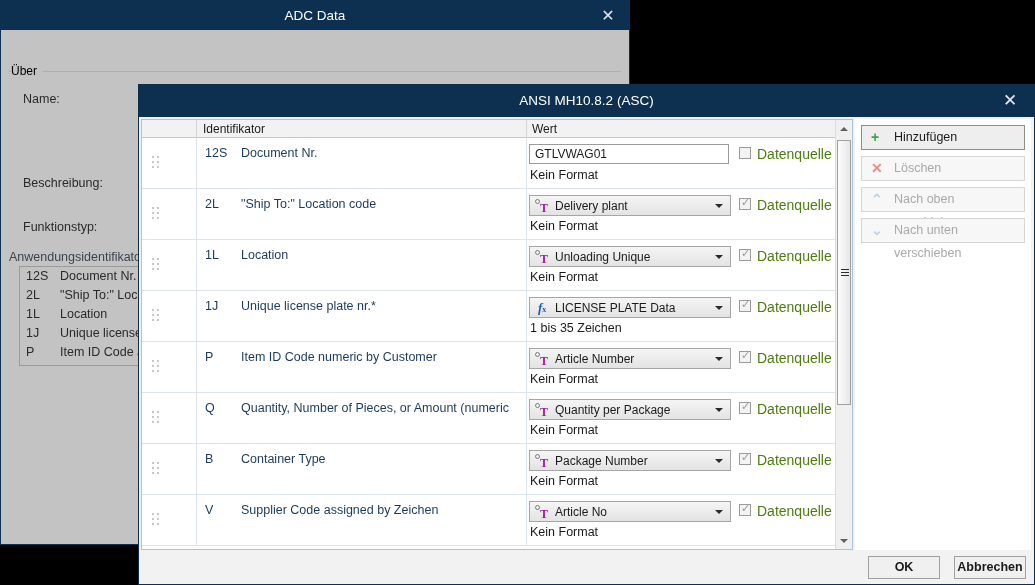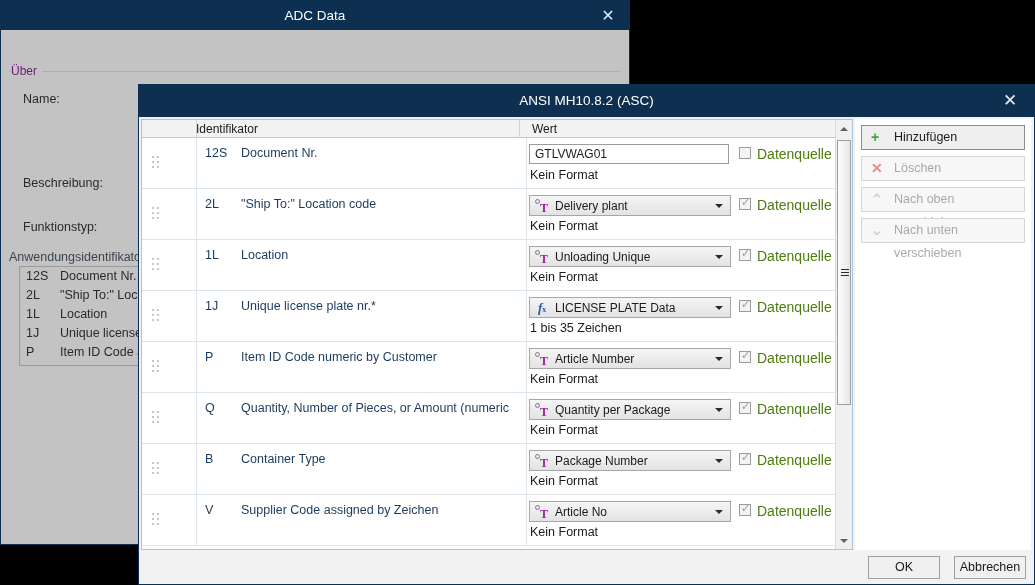--- a/index.html
+++ b/index.html
@@ -28,21 +28,21 @@
     line-height:29px;text-align:center;font-size:13.5px;color:#ffffff;
   }
   .bg-close{
     position:absolute;right:6px;top:0;width:30px;height:29px;
     line-height:29px;text-align:center;font-size:16px;color:#dfe6ee;
     cursor:default;
   }
   .bg-body{position:absolute;left:0;top:29px;width:628px;height:514px;background:#c3c3c3;}
 
   .group-label{
-    position:absolute;left:10px;top:34px;font-size:12px;color:#701a75;
+    position:absolute;left:10px;top:34px;font-size:12px;color:#000000;
     background:#c3c3c3;padding-right:5px;z-index:2;
   }
   .group-line{
     position:absolute;left:8px;top:41px;width:612px;height:1px;background:#b0b0b0;
   }
   .fld-label{position:absolute;font-size:12.5px;color:#2a2a2a;}
   .bg-input{
     position:absolute;left:158px;top:58px;width:444px;height:21px;
     background:#c3c3c3;border:1px solid #8d8d8d;box-sizing:border-box;
     font-size:12.5px;color:#232323;padding:2px 5px;line-height:16px;
@@ -97,21 +97,21 @@
   }
   .thead{
     position:absolute;left:0;top:0;width:100%;height:18px;
     background:#f2f2f2;border-bottom:1px solid #c8c8c8;box-sizing:border-box;
   }
   .th{
     position:absolute;top:0;height:18px;line-height:18px;font-size:12px;color:#1b1b1b;
     border-right:1px solid #d4d4d4;box-sizing:border-box;padding-left:6px;
   }
   .th-handle{left:0;width:55px;}
-  .th-ident{left:48px;width:330px;}
+  .th-ident{left:55px;width:330px;}
   .th-wert{left:384px;width:327px;border-right:none;}
 
   .tbody{position:absolute;left:0;top:18px;width:100%;height:412px;}
   .row{
     position:relative;height:51px;border-bottom:1px solid #dde4ea;box-sizing:border-box;
   }
   .cell-handle{
     position:absolute;left:0;top:0;width:55px;height:100%;
     border-right:1px solid #dde4ea;box-sizing:border-box;
   }
@@ -227,21 +227,21 @@
     position:absolute;left:9px;top:0;height:23px;line-height:23px;
     font-size:14px;font-weight:bold;
   }
   .sbtn .lbl{position:absolute;left:32px;top:0;height:23px;line-height:23px;}
   .g-plus{color:#3aa93a;}
   .g-x{color:#e88c8c;}
   .g-chev{color:#bcd4e8;font-size:11px;}
 
   
   .footer{
-    position:absolute;left:0;bottom:0;width:895px;height:34px;background:#f2f2f2;
+    position:absolute;left:0;bottom:0;width:895px;height:34px;background:#f2f2f2;font-weight:bold;
   }
   .fbtn{
     position:absolute;top:6px;height:23px;width:72px;
     background:#f0f0f0;border:1px solid #a0a0a0;box-sizing:border-box;
     font-size:12.5px;color:#1b1b1b;text-align:center;line-height:21px;
   }
   .fbtn-ok{right:94px;}
   .fbtn-cancel{right:8px;}
 </style>
 </head>

